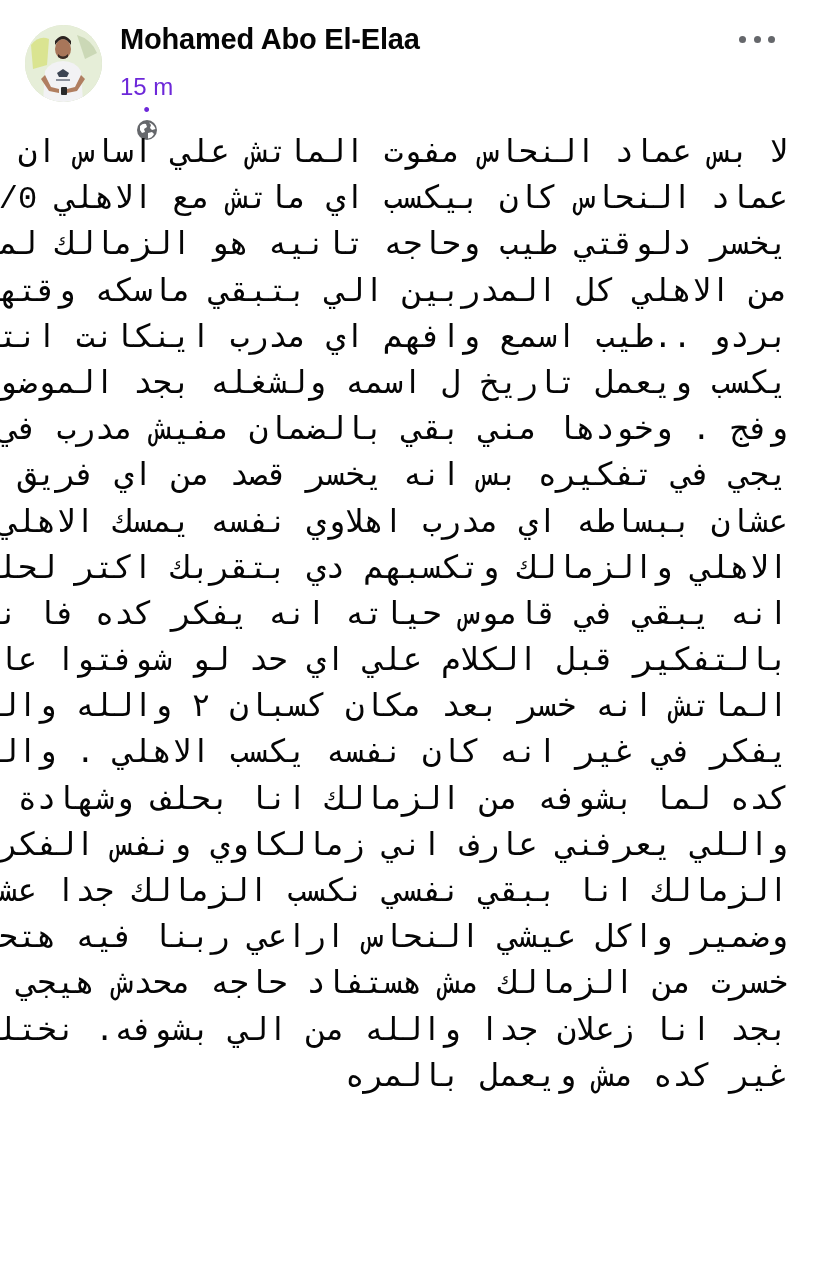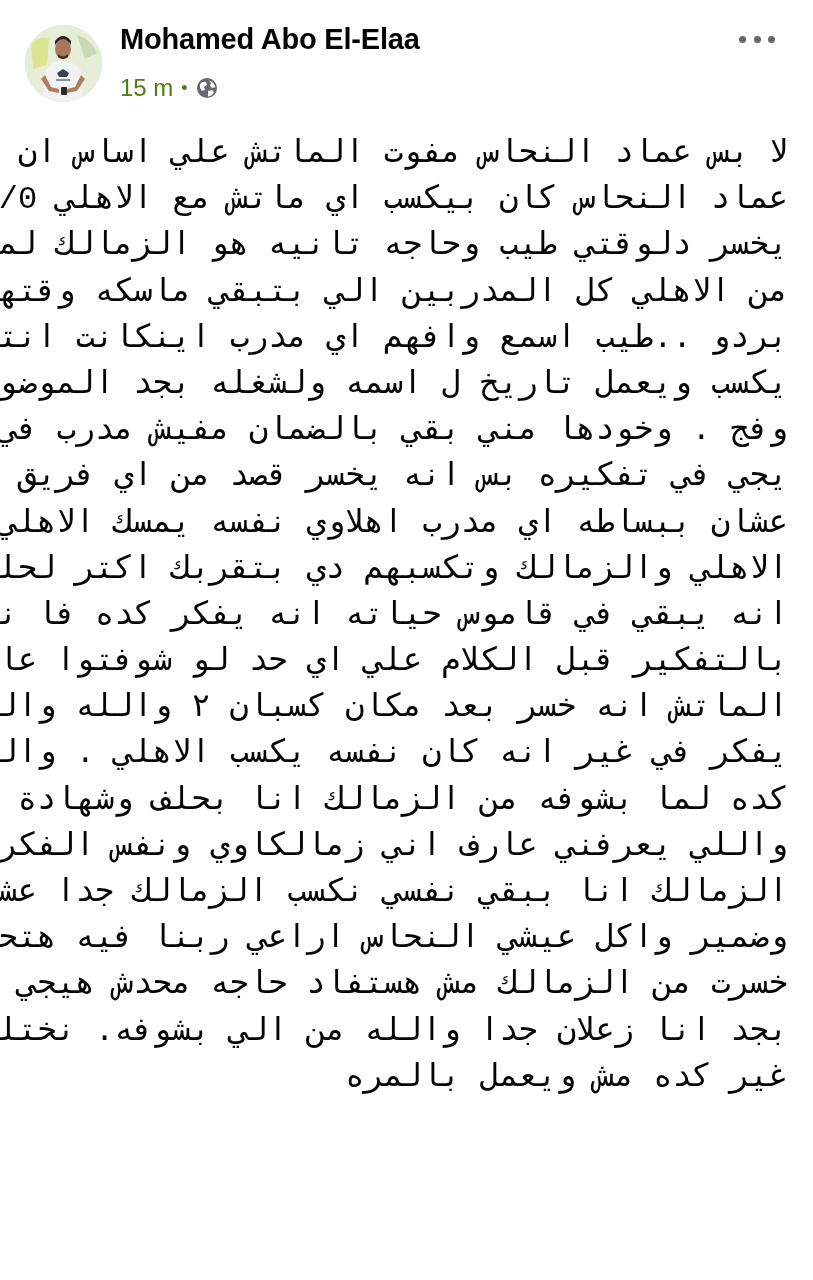--- a/index.html
+++ b/index.html
@@ -48,21 +48,22 @@
     }
     .meta {
       position: absolute;
       left: 120px;
       top: 73px;
       height: 30px;
       display: flex;
       align-items: center;
       font-family: "Liberation Sans", sans-serif;
       font-size: 24px;
-      color: #4d7c0f;
+      color: #6d28d9;
+      flex-direction: column;
     }
     .meta .dot {
       margin: 0 8px 0 8px;
       font-size: 18px;
       line-height: 1;
     }
     .meta .globe {
       width: 22px;
       height: 22px;
       display: inline-block;

